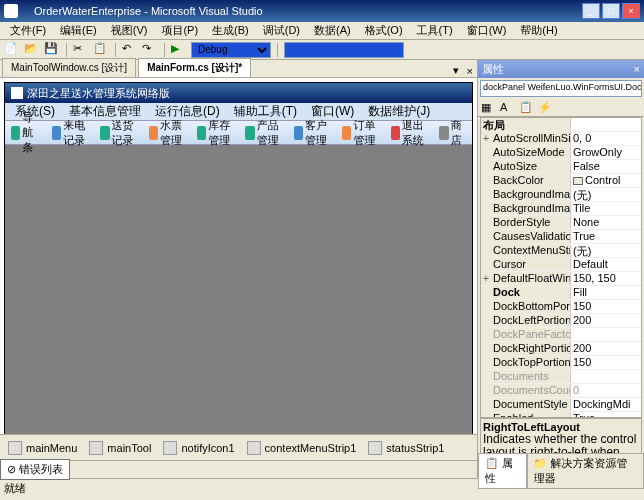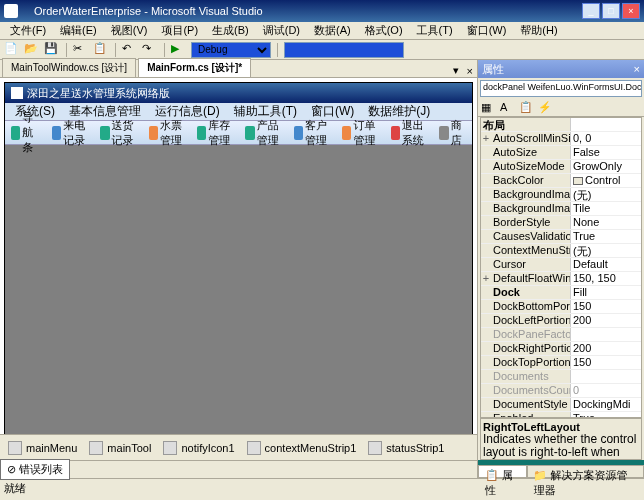--- a/index.html
+++ b/index.html
@@ -39,21 +39,21 @@
 .prop-toolbar{height:18px;display:flex;align-items:center;padding:0 2px;gap:1px;border-bottom:1px solid #aca899}
 .prop-tb-btn{width:18px;height:16px;border:1px solid transparent}
 .prop-grid{flex:1;overflow-y:auto;background:#fff;border:1px solid #aca899;margin:0 2px}
 .prop-row{display:flex;height:14px;border-bottom:1px solid #eee;font-size:9px}
 .prop-name{width:90px;padding:0 2px;padding-left:12px;background:#ece9d8;border-right:1px solid #ccc;overflow:hidden;white-space:nowrap}
 .prop-val{flex:1;padding:0 2px;overflow:hidden;white-space:nowrap}
 .prop-row.cat .prop-name{padding-left:2px;font-weight:bold;background:#ece9d8}
 .prop-row.dim{color:#999}
 .prop-desc{height:42px;margin:0 2px;border:1px solid #aca899;background:#ece9d8;padding:2px;font-size:9px}
 .prop-desc-title{font-weight:bold}
-.prop-tabs{height:18px;display:flex;border-top:5px solid #0f766e;font-size:9px}
+.prop-tabs{height:18px;display:flex;align-items:center;border-top:3px solid #0f766e;font-size:9px}
 .prop-tab{padding:2px 6px;border:1px solid #aca899;background:#fff}
 .bottom-bar{height:20px;background:#ece9d8;border-top:1px solid #aca899;display:flex;align-items:center;padding:0 4px;font-size:10px}
 .exp{width:10px;display:inline-block;text-align:center;color:#666;position:absolute;left:0}
 ::-webkit-scrollbar{width:14px;height:14px}
 ::-webkit-scrollbar-track{background:#ece9d8}
 ::-webkit-scrollbar-thumb{background:#c8c8c8;border:1px solid #888}
 </style>
 </head>
 <body>
 
@@ -214,26 +214,26 @@
     <div class="prop-grid" id="propgrid">
         <div class="prop-row cat">
           <div class="prop-name" style="position: relative;"><span>布局</span></div>
           <div class="prop-val"><span></span></div>
         </div>
         <div class="prop-row">
           <div class="prop-name" style="position: relative;"><span class="exp">+</span><span>AutoScrollMinSize</span></div>
           <div class="prop-val"><span>0, 0</span></div>
         </div>
         <div class="prop-row">
+          <div class="prop-name" style="position: relative;"><span>AutoSizeMode</span></div>
+          <div class="prop-val"><span>GrowOnly</span></div>
+        </div>
+        <div class="prop-row">
           <div class="prop-name" style="position: relative;"><span>AutoSize</span></div>
           <div class="prop-val"><span>False</span></div>
-        </div>
-        <div class="prop-row">
-          <div class="prop-name" style="position: relative;"><span>AutoSizeMode</span></div>
-          <div class="prop-val"><span>GrowOnly</span></div>
         </div>
         <div class="prop-row">
           <div class="prop-name" style="position: relative;"><span>BackColor</span></div>
           <div class="prop-val"><span style="display: inline-block; width: 10px; height: 8px; background: rgb(236, 233, 216); border: 1px solid rgb(102, 102, 102); margin-right: 2px; vertical-align: middle;"></span><span>Control</span></div>
         </div>
         <div class="prop-row">
           <div class="prop-name" style="position: relative;"><span>BackgroundImage</span></div>
           <div class="prop-val"><span>(无)</span></div>
         </div>
         <div class="prop-row">

